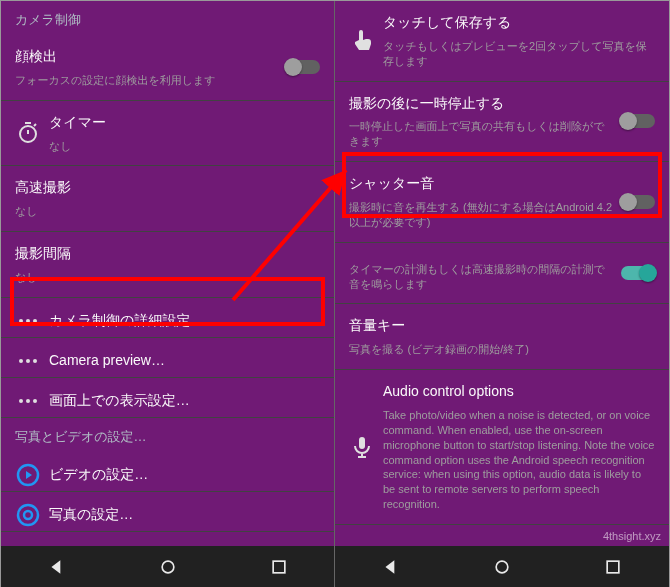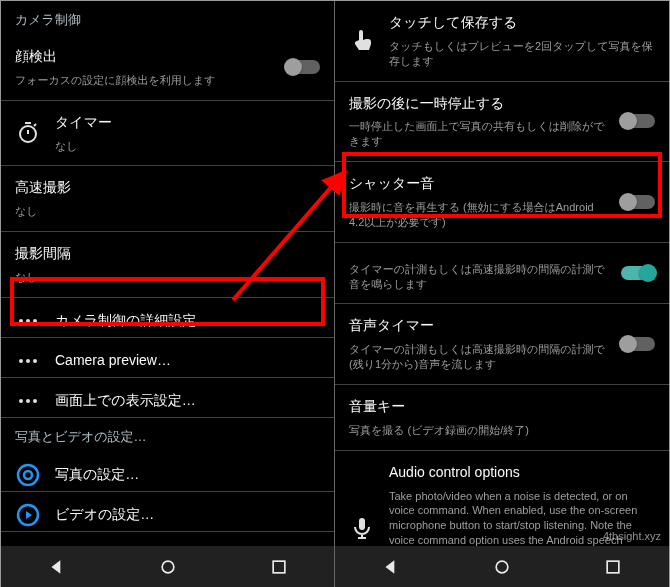--- a/index.html
+++ b/index.html
@@ -13,21 +13,21 @@
   }
   .screens {
     display: flex;
     width: 670px;
     height: 587px;
     border: 1px solid #999;
   }
   .screen {
     width: 335px;
     height: 587px;
-    background: #000000;
+    background: #701a75;
     color: #e0e0e0;
     display: flex;
     flex-direction: column;
     border-right: 1px solid #666;
     position: relative;
   }
   .screen:last-child { border-right: none; }
   .content {
     flex: 1;
     overflow: hidden;
@@ -35,21 +35,21 @@
   .section-header {
     color: #b0bec5;
     font-size: 13px;
     padding: 10px 14px 6px;
   }
   .row {
     padding: 12px 14px;
     border-bottom: 1px solid #424242;
     display: flex;
     align-items: center;
-    gap: 14px;
+    gap: 8px;
     position: relative;
   }
   .row .texts { flex: 1; min-width: 0; }
   .row .title {
     font-size: 14px;
     color: #fafafa;
     line-height: 1.35;
   }
   .row .sub {
     font-size: 11px;
@@ -196,42 +196,42 @@
           </div>
         <div class="texts">
             <div class="title">画面上での表示設定…</div>
           </div>
       </div>
 
       <div class="section-header">写真とビデオの設定…</div>
 
       <div class="row tight">
         <div class="icon">
+          <svg viewBox="0 0 24 24">
+              <circle cx="12" cy="12" r="10" fill="none" stroke="#2196f3" stroke-width="2.5"></circle>
+              <path d="M10 8l6 4-6 4z" fill="#2196f3"></path>
+            </svg>
+        </div>
+        <div class="texts">
+            <div class="title">ビデオの設定…</div>
+          </div>
+      </div>
+
+      <div class="row tight">
+        <div class="icon">
           <svg class="camera-icon" viewBox="0 0 24 24">
               <circle class="ring" cx="12" cy="12" r="10"></circle>
               <circle class="ring" cx="12" cy="12" r="4"></circle>
             </svg>
         </div>
         <div class="texts">
             <div class="title">写真の設定…</div>
           </div>
       </div>
 
-      <div class="row tight">
-        <div class="icon">
-          <svg viewBox="0 0 24 24">
-              <circle cx="12" cy="12" r="10" fill="none" stroke="#2196f3" stroke-width="2.5"></circle>
-              <path d="M10 8l6 4-6 4z" fill="#2196f3"></path>
-            </svg>
-        </div>
-        <div class="texts">
-            <div class="title">ビデオの設定…</div>
-          </div>
-      </div>
-
     </div>
     <div class="navbar">
       <svg class="nbtn" viewBox="0 0 24 24" fill="none" stroke="#fff" stroke-width="2">
           <path d="M15 6l-8 6 8 6z" fill="#fff"></path>
         </svg>
       <svg class="nbtn" viewBox="0 0 24 24" fill="none" stroke="#fff" stroke-width="2">
           <circle cx="12" cy="12" r="7"></circle>
         </svg>
       <svg class="nbtn" viewBox="0 0 24 24" fill="none" stroke="#fff" stroke-width="2">
           <rect x="5" y="5" width="14" height="14"></rect>
@@ -276,29 +276,20 @@
 
       <div class="row">
         <div class="texts">
           <div class="sub">タイマーの計測もしくは高速撮影時の間隔の計測で音を鳴らします</div>
         </div>
         <div class="toggle on">
             <div class="knob"></div>
           </div>
       </div>
 
-      <div class="row">
-        <div class="texts">
-          <div class="title">音声タイマー</div>
-          <div class="sub">タイマーの計測もしくは高速撮影時の間隔の計測で(残り1分から)音声を流します</div>
-        </div>
-        <div class="toggle">
-            <div class="knob"></div>
-          </div>
-      </div>
 
       <div class="row">
         <div class="texts">
           <div class="title">音量キー</div>
           <div class="sub">写真を撮る (ビデオ録画の開始/終了)</div>
         </div>
       </div>
 
       <div class="row">
         <div class="icon">

